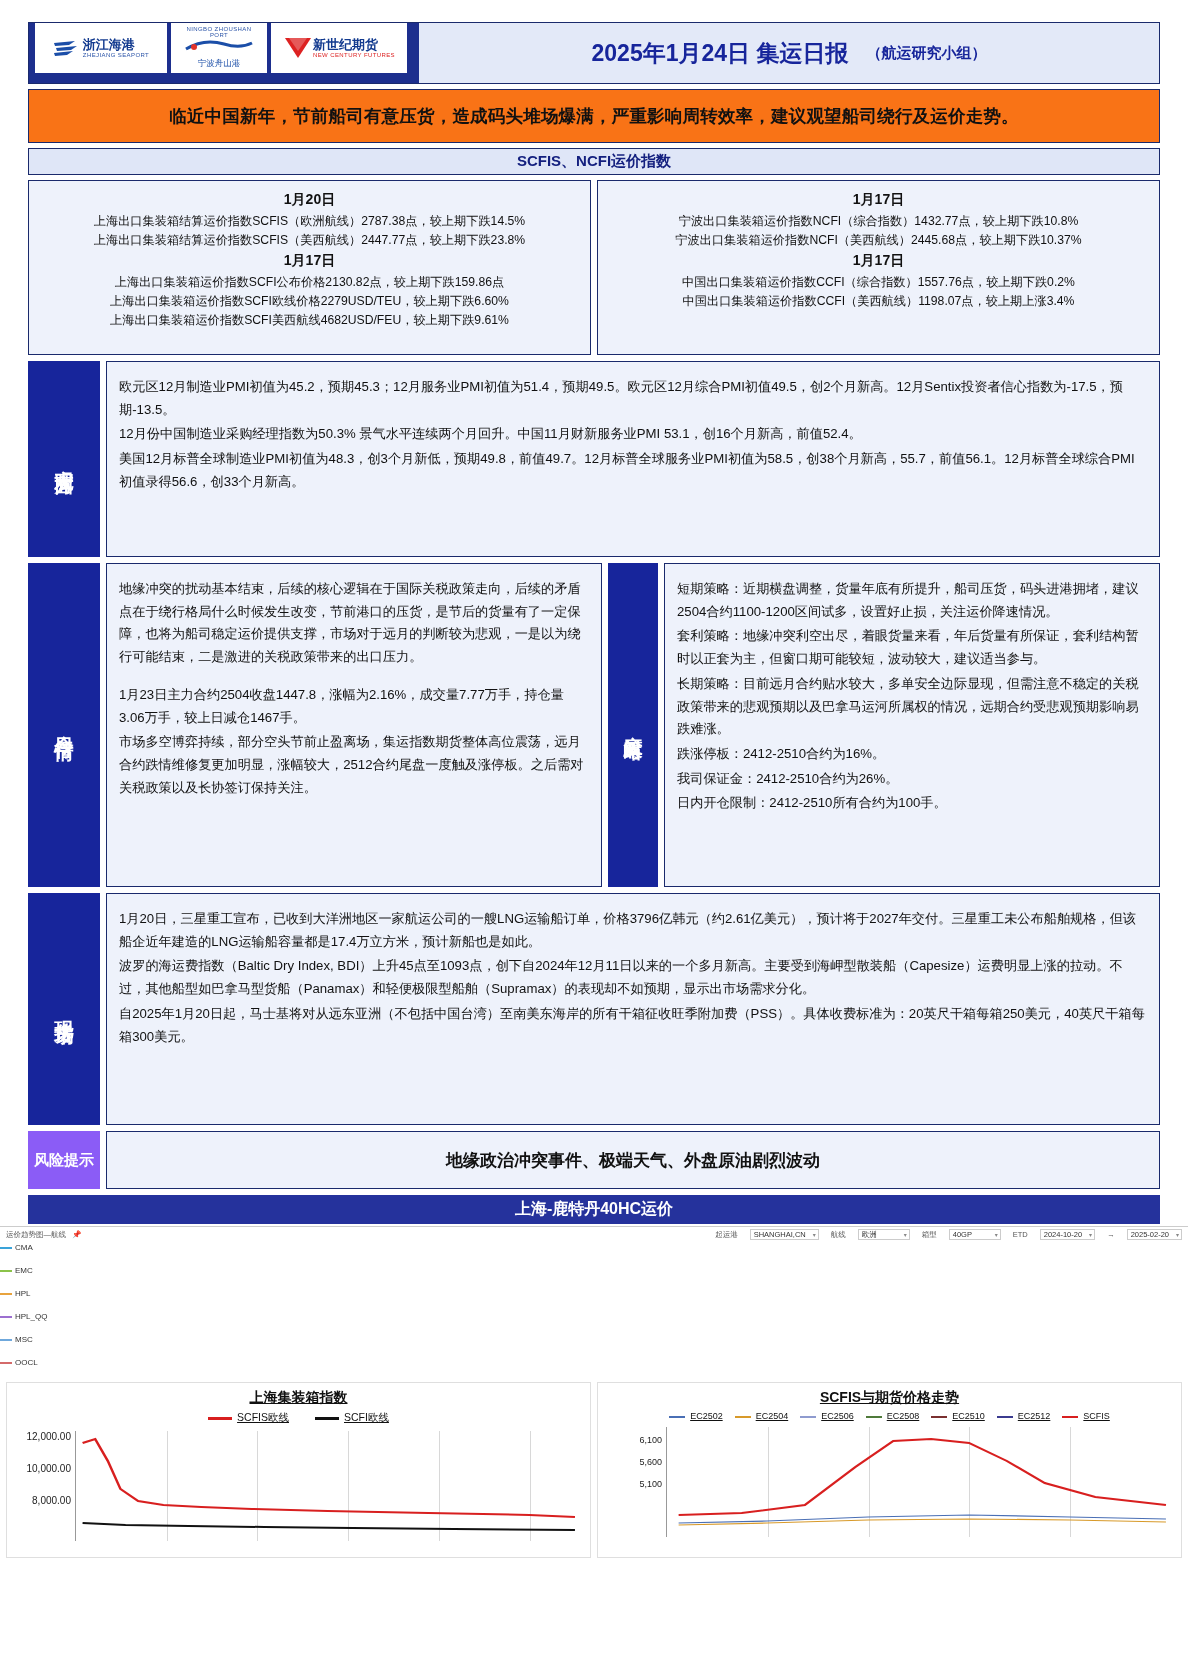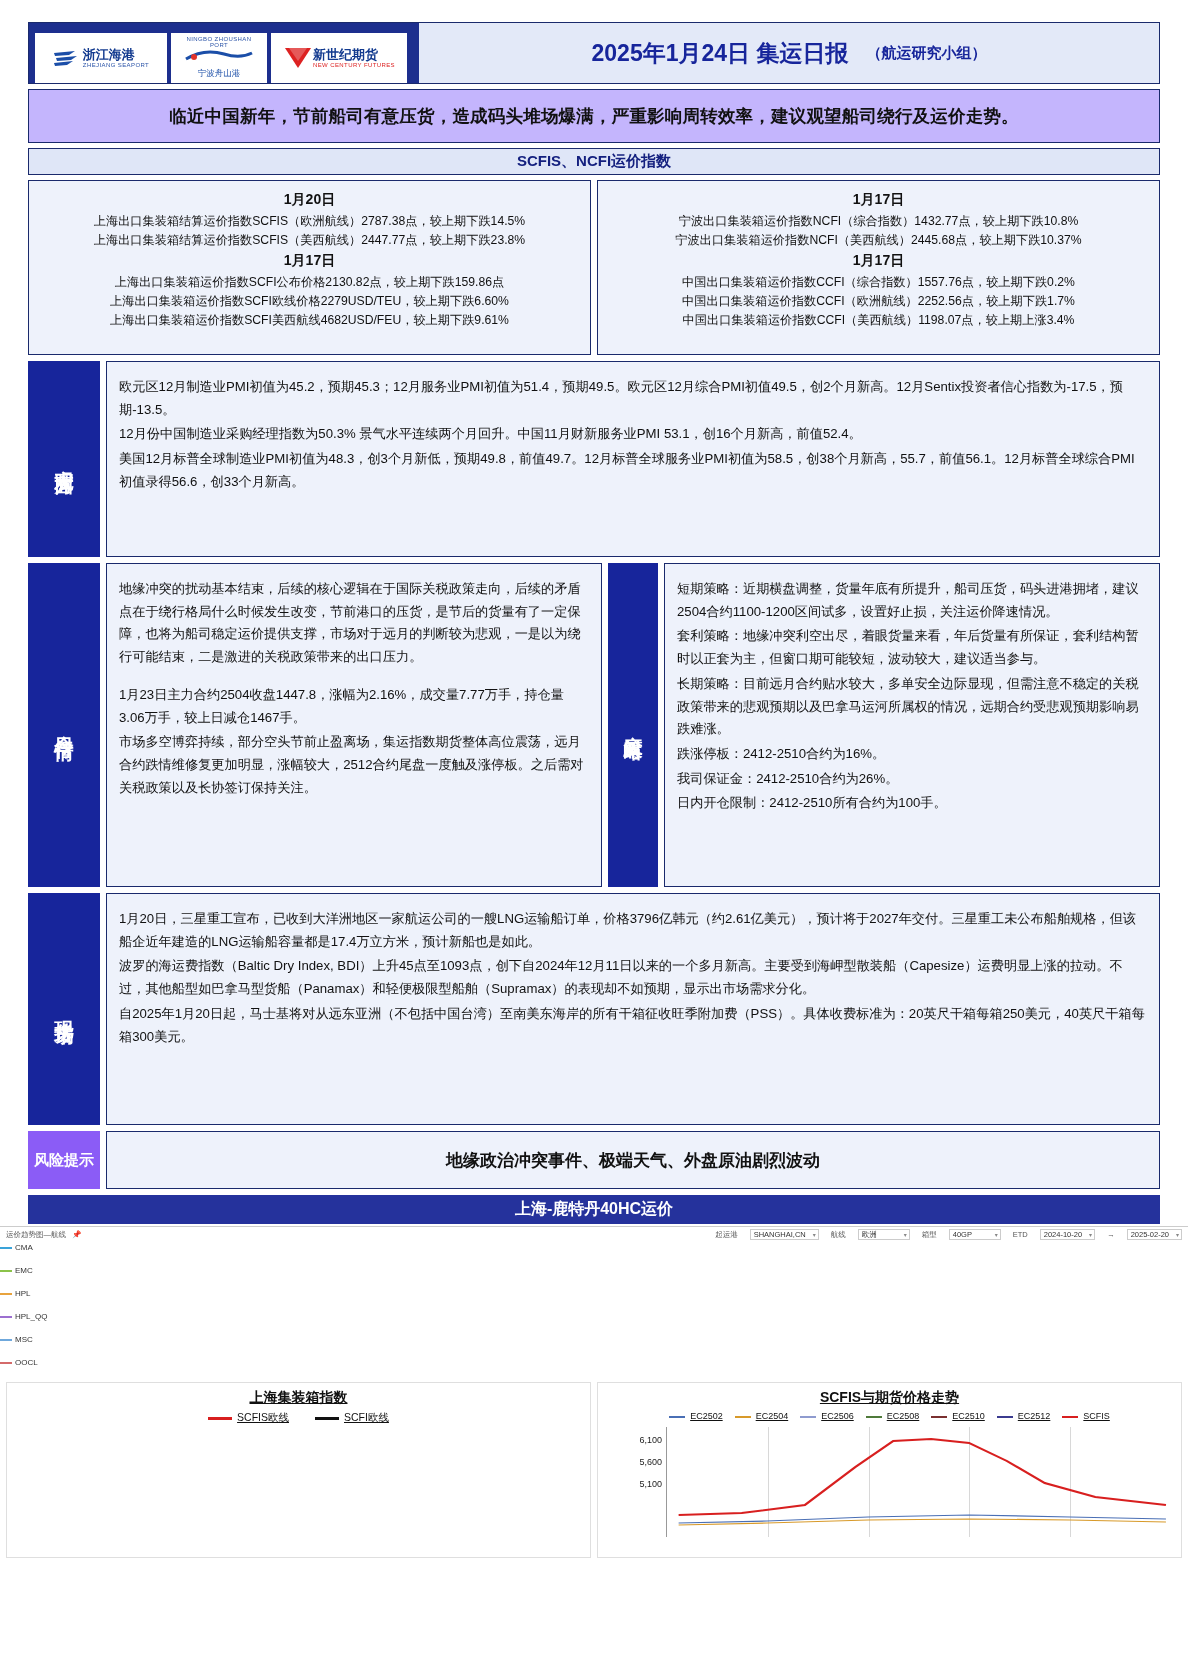--- a/index.html
+++ b/index.html
@@ -18,21 +18,21 @@
     background:#ffffff;
   }
   
   .header {
     display:flex; align-items:stretch;
     border:1px solid #1a2a6c;
     background:#dfe6f7;
     height:62px;
   }
   .logos {
-    display:flex; align-items:flex-end;
+    display:flex; align-items:flex-start;
     background:#1d2f8e;
     padding:0 6px;
     width:390px;
     flex:none;
     gap:4px;
   }
   .logo-box {
     background:#ffffff;
     height:50px;
     display:flex; align-items:center; justify-content:center;
@@ -55,21 +55,21 @@
   .header-title .main {
     font-size:23px; font-weight:bold; color:#17259b;
   }
   .header-title .sub {
     font-size:15px; font-weight:bold; color:#17259b;
   }
   
   .headline {
     margin-top:5px;
     border:1px solid #1a2a6c;
-    background:#c4b5fd;
+    background:#f97316;
     height:54px;
     display:flex; align-items:center; justify-content:center;
     font-size:17.5px; font-weight:bold; color:#111;
     letter-spacing:.2px;
   }
   
   .bar {
     margin-top:5px;
     background:#dfe6f7;
     border:1px solid #1a2a6c;
@@ -275,21 +275,20 @@
       <div class="line">上海出口集装箱运价指数SCFI公布价格2130.82点，较上期下跌159.86点</div>
       <div class="line">上海出口集装箱运价指数SCFI欧线价格2279USD/TEU，较上期下跌6.60%</div>
       <div class="line">上海出口集装箱运价指数SCFI美西航线4682USD/FEU，较上期下跌9.61%</div>
     </div>
     <div class="index-col">
       <div class="date">1月17日</div>
       <div class="line">宁波出口集装箱运价指数NCFI（综合指数）1432.77点，较上期下跌10.8%</div>
       <div class="line">宁波出口集装箱运价指数NCFI（美西航线）2445.68点，较上期下跌10.37%</div>
       <div class="date">1月17日</div>
       <div class="line">中国出口集装箱运价指数CCFI（综合指数）1557.76点，较上期下跌0.2%</div>
-      <div class="line">中国出口集装箱运价指数CCFI（欧洲航线）2252.56点，较上期下跌1.7%</div>
       <div class="line">中国出口集装箱运价指数CCFI（美西航线）1198.07点，较上期上涨3.4%</div>
     </div>
   </div>
 
   <div class="row row-macro">
     <div class="side">宏观方面</div>
     <div class="panel">
       <p>欧元区12月制造业PMI初值为45.2，预期45.3；12月服务业PMI初值为51.4，预期49.5。欧元区12月综合PMI初值49.5，创2个月新高。12月Sentix投资者信心指数为-17.5，预期-13.5。</p>
       <p>12月份中国制造业采购经理指数为50.3% 景气水平连续两个月回升。中国11月财新服务业PMI 53.1，创16个月新高，前值52.4。</p>
       <p>美国12月标普全球制造业PMI初值为48.3，创3个月新低，预期49.8，前值49.7。12月标普全球服务业PMI初值为58.5，创38个月新高，55.7，前值56.1。12月标普全球综合PMI初值录得56.6，创33个月新高。</p>
@@ -426,20 +425,38 @@
 
   </div>
 
   <div class="bottom">
     <div class="bpanel">
       <div class="btitle">上海集装箱指数</div>
       <div class="blegend">
         <span><i style="background:#d81f1f"></i><b style="font-weight:normal">SCFIS欧线</b></span>
         <span><i style="background:#111"></i><b style="font-weight:normal">SCFI欧线</b></span>
       </div>
+      <div class="bplot">
+        <div class="yaxis">
+          <div style="top:0">12,000.00</div>
+          <div style="top:32px">10,000.00</div>
+          <div style="top:64px">8,000.00</div>
+        </div>
+        <div class="grid">
+          <div class="v" style="left:18%"></div>
+          <div class="v" style="left:36%"></div>
+          <div class="v" style="left:54%"></div>
+          <div class="v" style="left:72%"></div>
+          <div class="v" style="left:90%"></div>
+        </div>
+        <svg class="line" viewBox="0 0 400 110" preserveAspectRatio="none">
+          <polyline fill="none" stroke="#d81f1f" stroke-width="2" points="6,12 16,8 26,30 36,58 50,70 70,74 100,76 140,78 200,80 280,82 360,84 396,86"></polyline>
+          <polyline fill="none" stroke="#111111" stroke-width="2" points="6,92 40,94 90,95 150,96 220,97 300,98 396,99"></polyline>
+        </svg>
+      </div>
     </div>
 
     <div class="bpanel">
       <div class="btitle">SCFIS与期货价格走势</div>
       <div class="blegend small">
         <span><i style="background:#4a6fb5"></i><b style="font-weight:normal">EC2502</b></span>
         <span><i style="background:#d89a2a"></i><b style="font-weight:normal">EC2504</b></span>
         <span><i style="background:#8f9bcf"></i><b style="font-weight:normal">EC2506</b></span>
         <span><i style="background:#4f7a3a"></i><b style="font-weight:normal">EC2508</b></span>
         <span><i style="background:#7a3030"></i><b style="font-weight:normal">EC2510</b></span>

